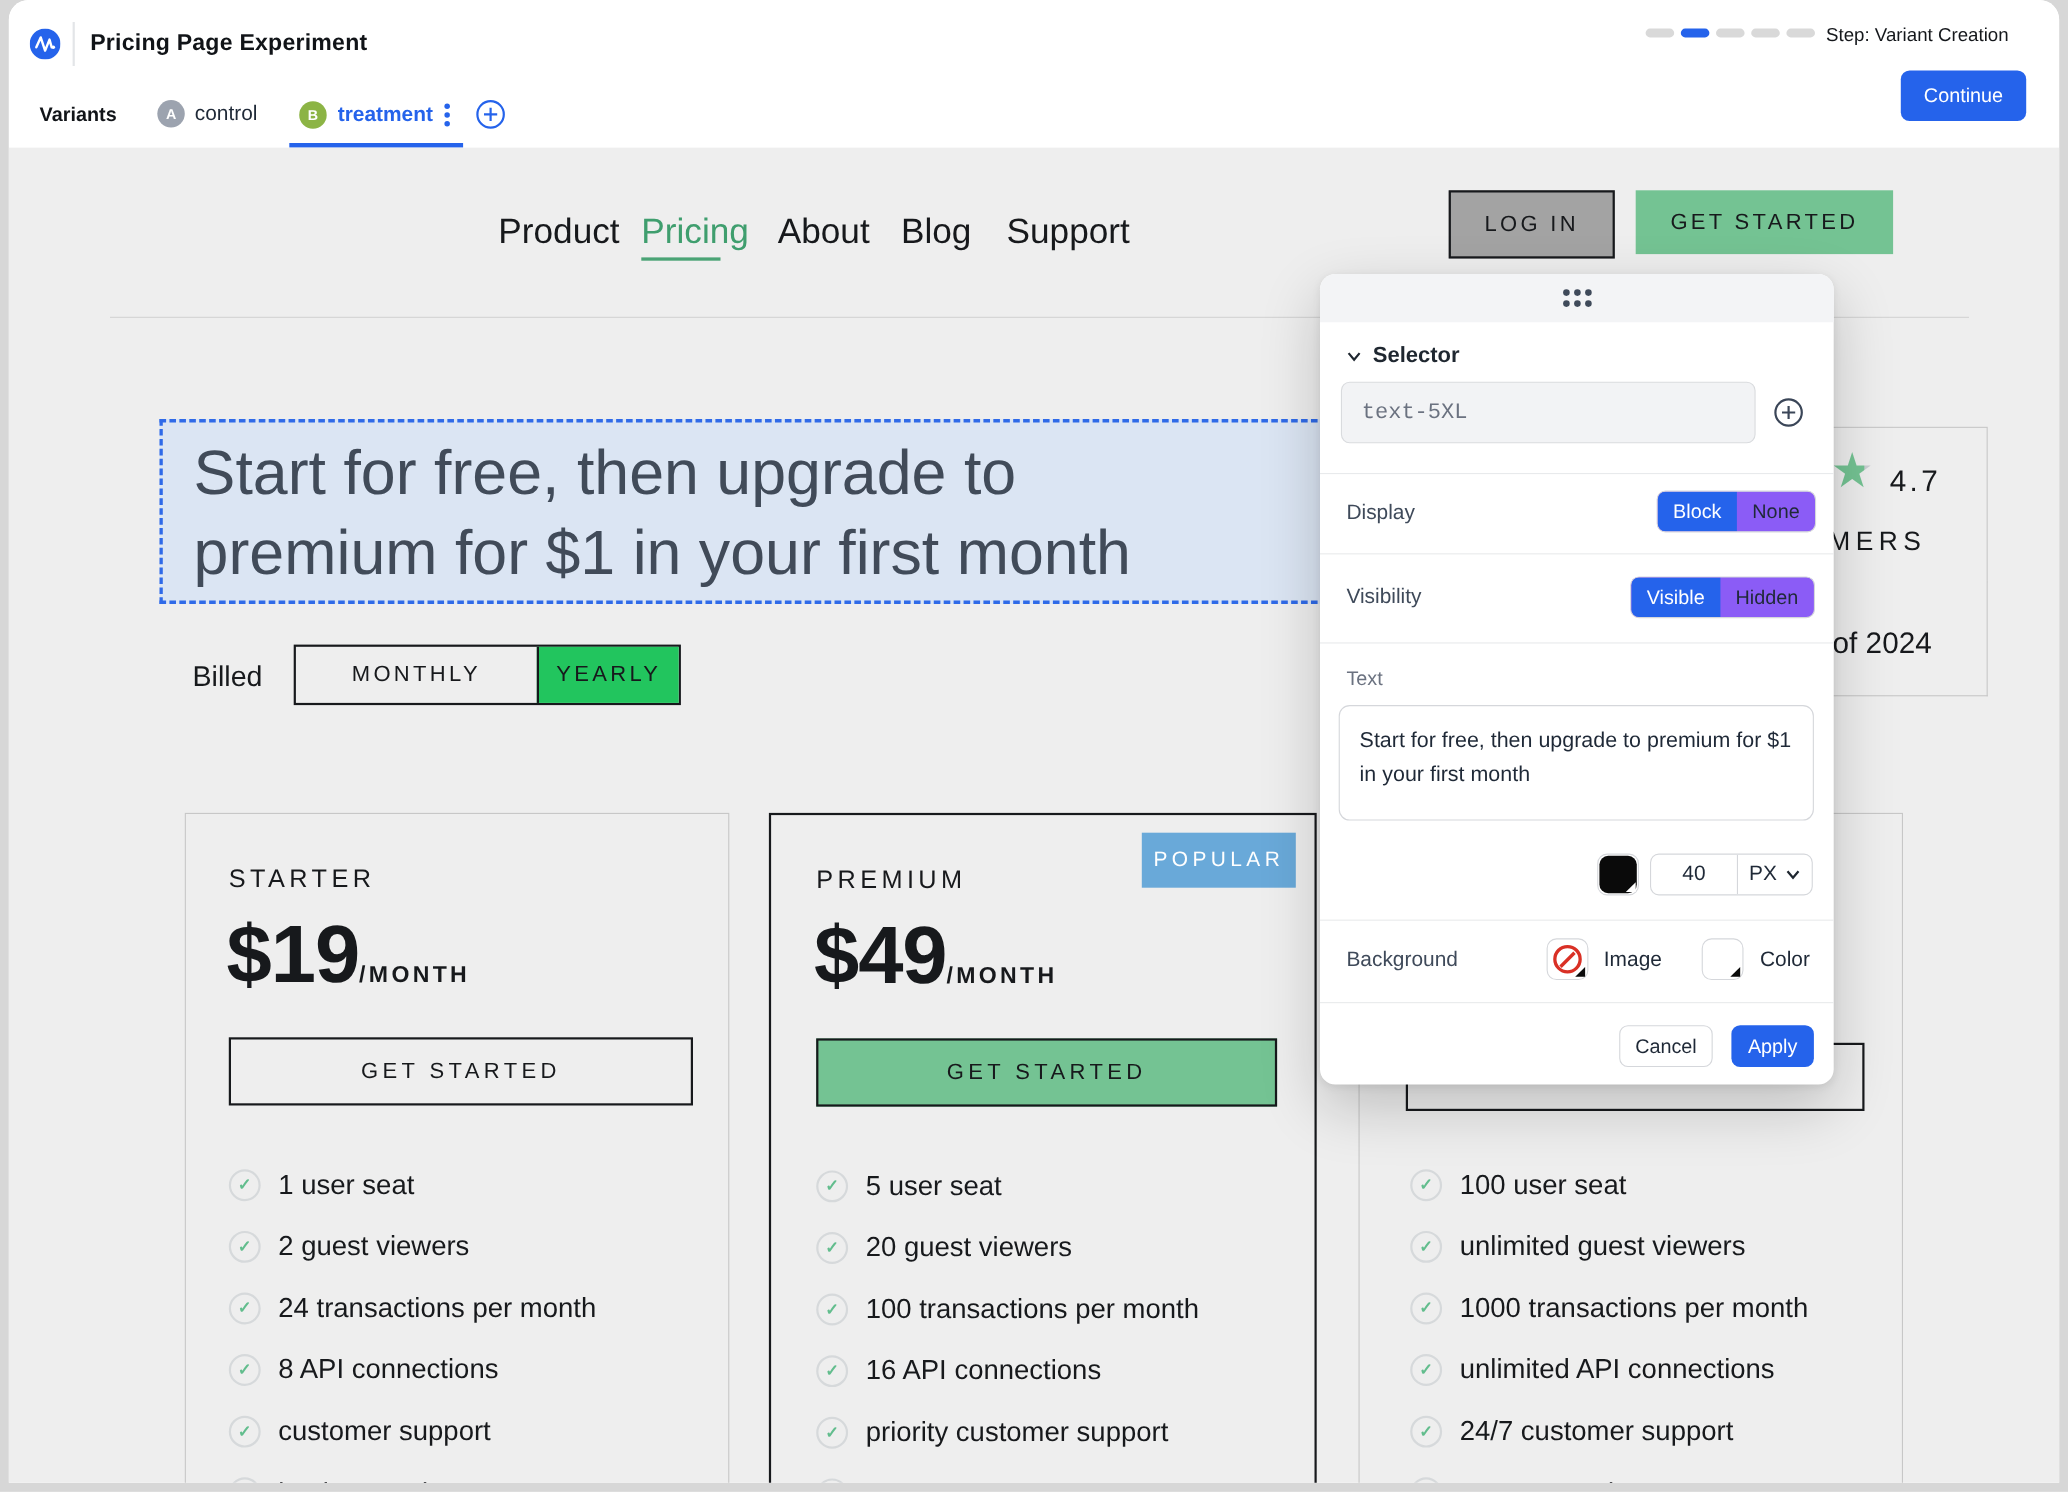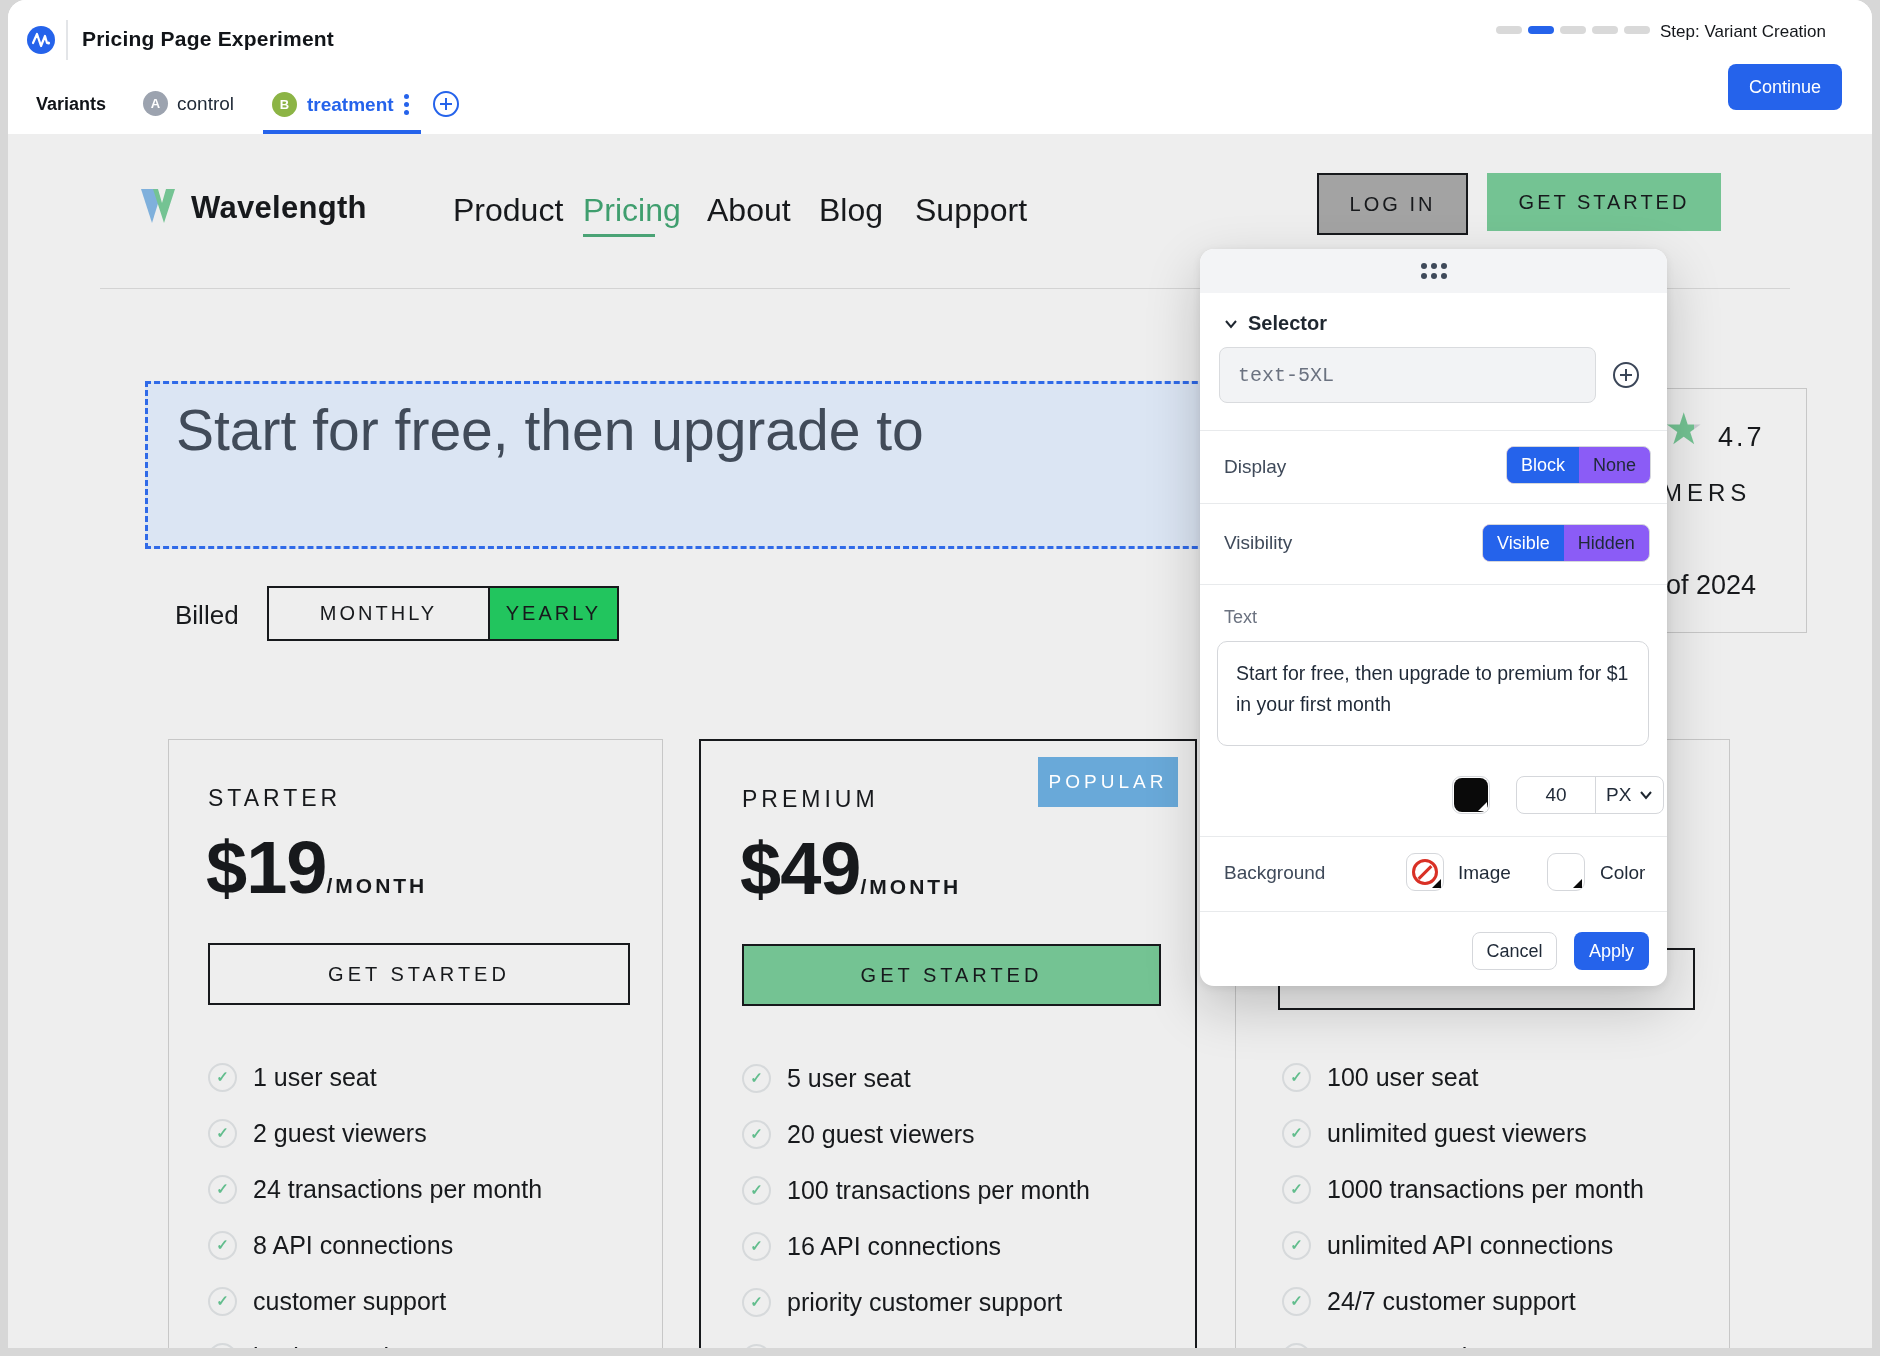--- a/index.html
+++ b/index.html
@@ -109,45 +109,37 @@
 </style>
 </head>
 <body>
 
 <div id="canvas">
  <div id="window">
   <div id="content">
 
    <div id="site"></div>
 
-   <div class="abs" style="left:135px;top:185px;display:flex;align-items:center;">
-     <span style="margin-right:10px;">
-       <svg width="46" height="42" viewBox="0 0 46 42">
-         <path d="M6 4 L17 38 L25 12 L21 4 Z" fill="#7fb0dc"></path>
-         <path d="M18 4 L29 38 L40 4 L31 4 L27 18 L23 4 Z" fill="#74c393"></path>
-       </svg>
-     </span>
-     <span class="brand-text">Wavelength</span>
-   </div>
 
    <span class="abs nav-link" style="left:453px;top:192px;">Product</span>
    <span class="abs nav-link active" style="left:583px;top:192px;">Pricing</span>
    <div class="abs nav-underline" style="left:583px;top:234px;width:72px;"></div>
    <span class="abs nav-link" style="left:707px;top:192px;">About</span>
    <span class="abs nav-link" style="left:819px;top:192px;">Blog</span>
    <span class="abs nav-link" style="left:915px;top:192px;">Support</span>
 
    <div class="abs btn-outline-dark" style="left:1317px;top:173px;width:147px;height:58px;background:#a3a3a3;">LOG IN</div>
    <div class="abs btn-green" style="left:1487px;top:173px;width:234px;height:58px;">GET STARTED</div>
 
    <div class="abs hr" style="left:100px;top:288px;width:1690px;"></div>
 
    <div class="abs selection" style="left:145px;top:381px;width:1125px;height:168px;box-sizing:border-box;">
      <div class="headline" style="position:absolute;left:28px;top:10px;white-space:nowrap;">
        <div>Start for free, then upgrade to</div>
+       <div>premium for $1 in your first month</div>
      </div>
    </div>
 
    <div class="abs ratebox" style="left:1597px;top:388px;width:208px;height:140px;">
      <span class="star abs" style="left:66px;top:18px;">★</span>
      <span class="rate-num abs" style="left:120px;top:33px;">4.7</span>
      <span class="rate-txt abs" style="left:64px;top:90px;">MERS</span>
    </div>
    <div class="abs ratebox" style="left:1597px;top:528px;width:208px;height:104px;border-top:none;">
      <span class="rate-year abs" style="left:68px;top:42px;">of 2024</span>
@@ -302,21 +294,21 @@
      </div>
      <div class="p-divider" style="top:335px;"></div>
 
      <span class="abs p-section-label" style="left:24px;top:358px;">Text</span>
      <textarea class="p-textarea" style="left: 17px; top: 392px; width: 432px; height: 105px;">Start for free, then upgrade to premium for $1 in your first month</textarea>
 
      <div class="swatch-btn" style="left:252px;top:527px;">
        <span class="swatch-black"></span>
             <span class="corner w"></span>
      </div>
-     <div class="size-group" style="left:316px;top:527px;">
+     <div class="size-group" style="left:300px;top:527px;">
        <input class="size-val" value="40" style="">
        <div class="size-unit">
          <span>PX</span>
          <svg class="chev" viewBox="0 0 14 14">
                 <path d="M2 4 L7 10 L12 4" fill="none" stroke="#1f2730" stroke-width="2"></path>
               </svg>
        </div>
      </div>
      <div class="p-divider" style="top:587px;"></div>
 

